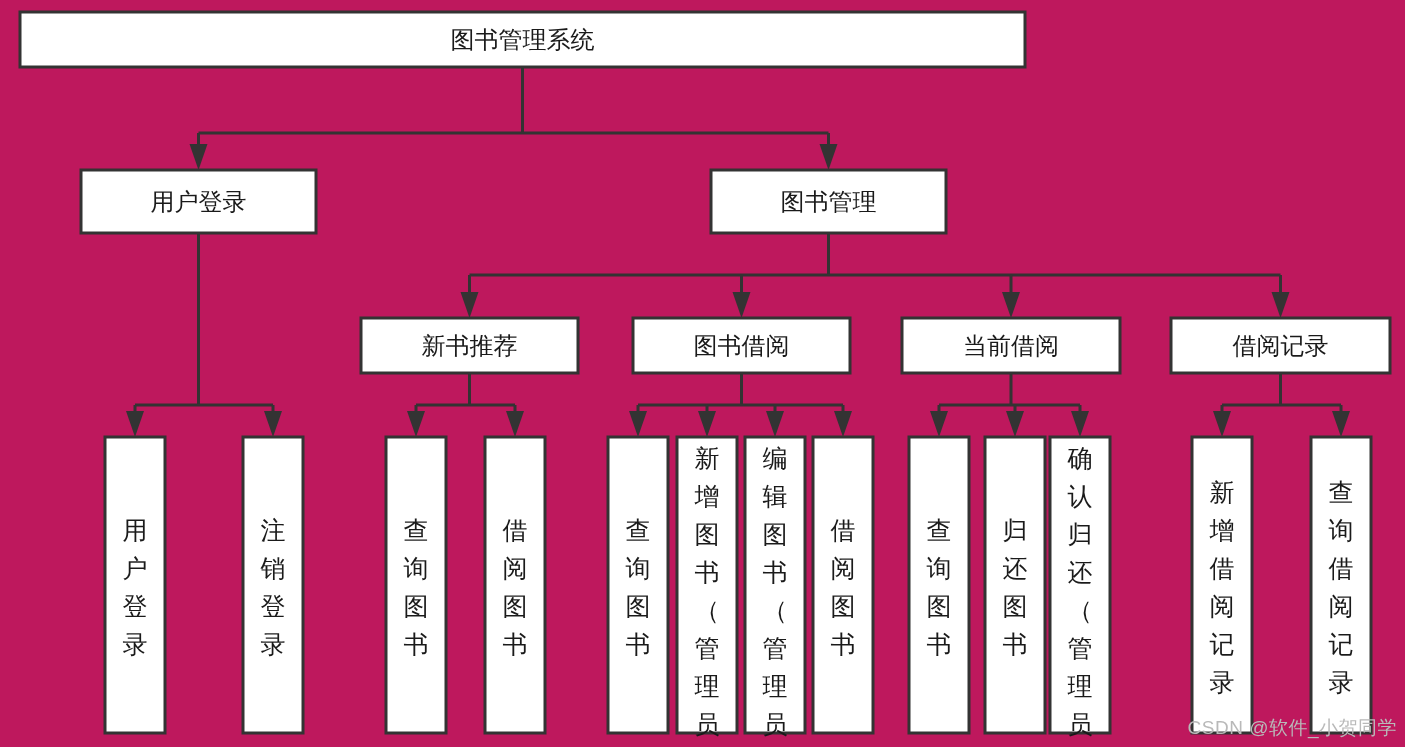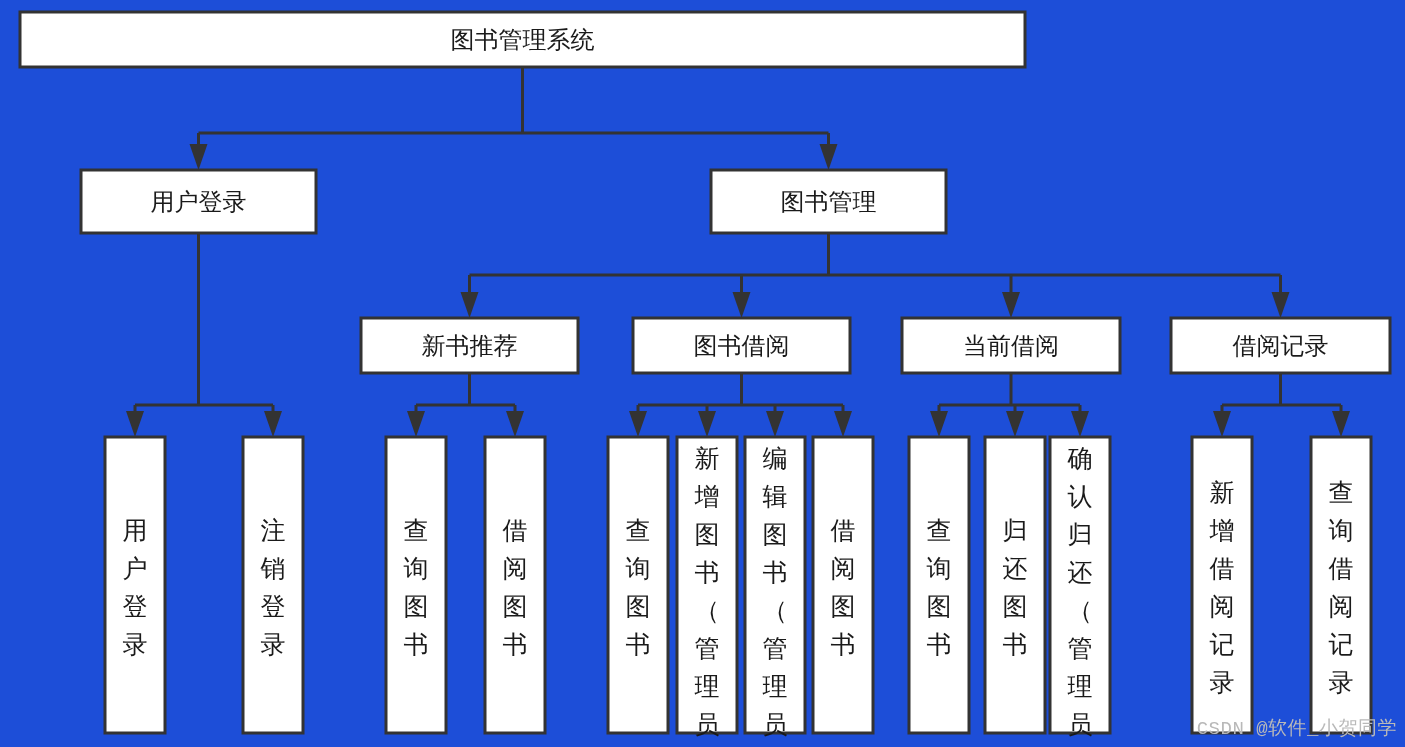--- a/index.html
+++ b/index.html
@@ -7,21 +7,21 @@
     padding: 0;
     background: #ffffff;
   }
   body {
     font-family: "DejaVu Sans", "Liberation Sans", sans-serif;
   }
   #stage {
     position: relative;
     width: 1405px;
     height: 747px;
-    background: #1d4ed8;
+    background: #be185d;
     overflow: hidden;
   }
   #diagram-svg {
     position: absolute;
     top: 0;
     left: 0;
     width: 1405px;
     height: 747px;
   }
   .node-box {
@@ -48,21 +48,21 @@
     fill: none;
   }
   .arrow-head {
     fill: #333333;
     stroke: none;
   }
   .watermark {
     position: absolute;
     right: 8px;
     bottom: 6px;
-    font-family: Liberation Mono, monospace;
+    font-family: Liberation Sans, sans-serif;
     font-size: 19px;
     color: #b9b9b9;
     white-space: nowrap;
     letter-spacing: 0.5px;
     pointer-events: none;
   }
 </style>
 </head>
 <body>
 

